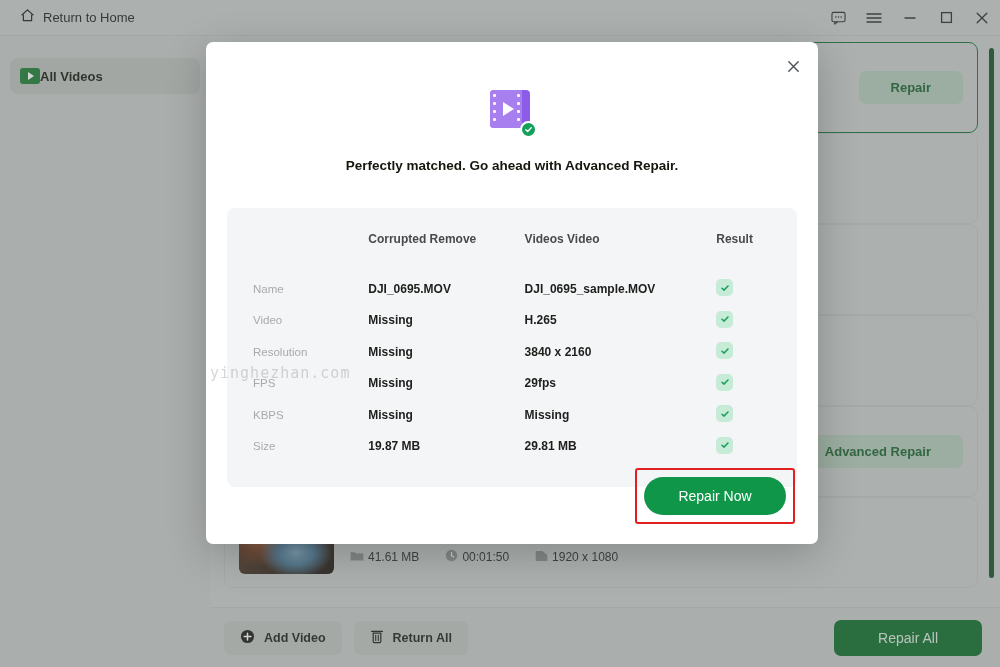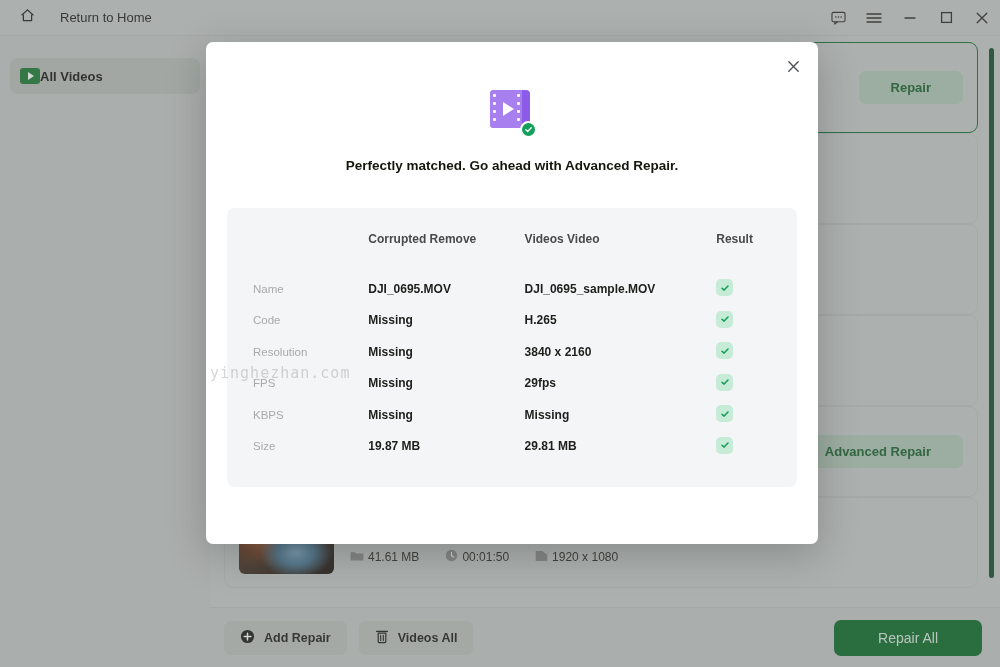--- a/index.html
+++ b/index.html
@@ -18,21 +18,21 @@
 
   
   .titlebar {
     position: absolute; top: 0; left: 0;
     width: 1000px; height: 36px;
     background: #c8ccca;
     display: flex; align-items: center;
     border-bottom: 1px solid #bcc0be;
   }
   .home-btn {
-    display: flex; align-items: center; gap: 25px;
+    display: flex; align-items: center; gap: 8px;
     margin-left: 14px; padding: 4px 6px;
     cursor: pointer;
   }
   .home-label { font-size: 13px; color: #20201f; font-weight: 400; }
   .tb-right {
     margin-left: auto; display: flex; align-items: center;
     height: 36px;
   }
   .tb-btn {
     width: 36px; height: 36px;
@@ -381,32 +381,32 @@
     <div class="scrollbar"></div>
 
     <div class="bottombar">
       <div class="ghost-btn">
         <span>
           <svg width="15" height="15" viewBox="0 0 16 16">
             <circle cx="8" cy="8" r="7" fill="#1b1b18"></circle>
             <path d="M8 4.4 V11.6 M4.4 8 H11.6" stroke="#ffffff" stroke-width="1.6" stroke-linecap="round"></path>
           </svg>
         </span>
-        <span>Add Repair</span>
+        <span>Add Video</span>
       </div>
 
       <div class="ghost-btn">
         <span>
           <svg width="14" height="15" viewBox="0 0 14 15">
             <path d="M1.6 2.4 H12.4" stroke="#1b1b18" stroke-width="1.3" stroke-linecap="round"></path>
             <path d="M3.2 4.2 h7.6 v8.4 a1 1 0 0 1 -1 1 H4.2 a1 1 0 0 1 -1 -1 Z" stroke="#1b1b18" stroke-width="1.2" fill="none"></path>
             <path d="M5.7 6.4 V11.4 M8.3 6.4 V11.4" stroke="#1b1b18" stroke-width="1.1" stroke-linecap="round"></path>
           </svg>
         </span>
-        <span>Videos All</span>
+        <span>Return All</span>
       </div>
 
       <div class="repair-all">Repair All</div>
     </div>
   </div>
 
   <div class="dim"></div>
 
   <div class="modal">
 
@@ -456,21 +456,21 @@
             <td><span class="rval">DJI_0695_sample.MOV</span></td>
             <td>
                 <div class="res-badge">
                   <svg width="10" height="10" viewBox="0 0 10 10">
                     <path d="M2 5.2 L4.1 7.1 L8 3.1" stroke="#169b5c" stroke-width="1.5" fill="none" stroke-linecap="round" stroke-linejoin="round"></path>
                   </svg>
                 </div>
               </td>
           </tr>
           <tr>
-            <td class="col-lbl"><span class="rlbl">Code</span></td>
+            <td class="col-lbl"><span class="rlbl">Video</span></td>
             <td><span class="rval">Missing</span></td>
             <td><span class="rval">H.265</span></td>
             <td>
                 <div class="res-badge">
                   <svg width="10" height="10" viewBox="0 0 10 10">
                     <path d="M2 5.2 L4.1 7.1 L8 3.1" stroke="#169b5c" stroke-width="1.5" fill="none" stroke-linecap="round" stroke-linejoin="round"></path>
                   </svg>
                 </div>
               </td>
           </tr>
@@ -519,15 +519,18 @@
                   <svg width="10" height="10" viewBox="0 0 10 10">
                     <path d="M2 5.2 L4.1 7.1 L8 3.1" stroke="#169b5c" stroke-width="1.5" fill="none" stroke-linecap="round" stroke-linejoin="round"></path>
                   </svg>
                 </div>
               </td>
           </tr>
         </tbody>
       </table>
     </div>
 
+    <div class="modal-action">
+      <div class="repair-now">Repair Now</div>
+    </div>
   </div>
 
 </div>
 
 </body></html>

